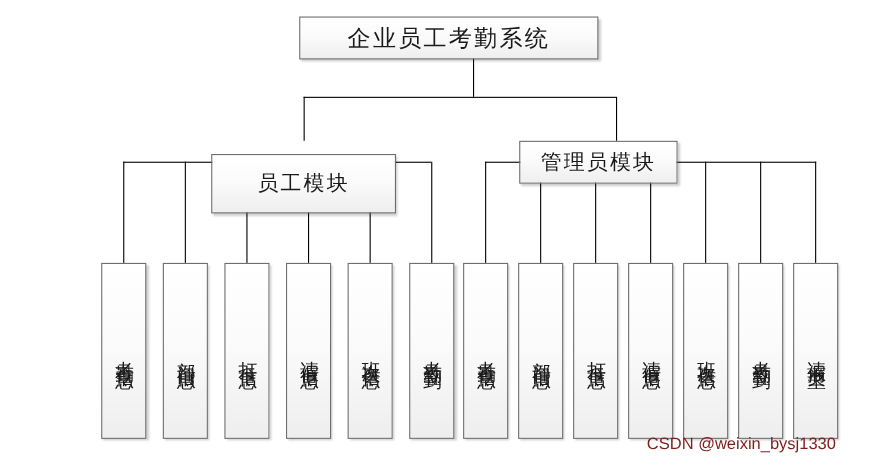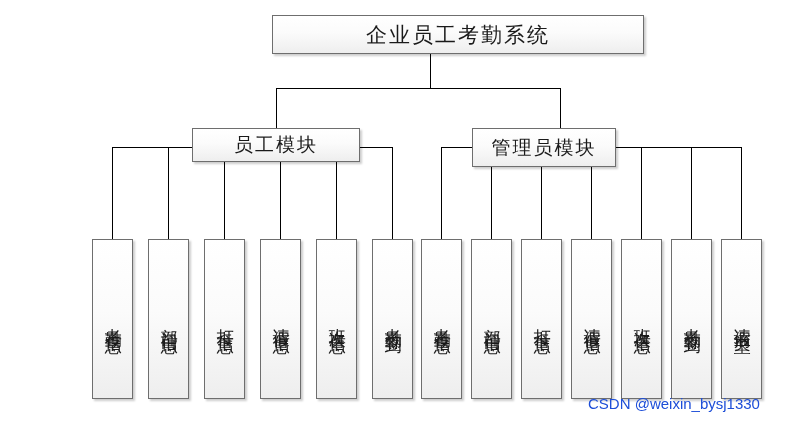--- a/index.html
+++ b/index.html
@@ -63,21 +63,21 @@
     z-index: 1;
   }
   .line.v { width: 1px; }
   .line.h { height: 1px; }
 
   
   .watermark {
     position: absolute;
     font-family: "Liberation Sans", sans-serif;
     font-size: 15px;
-    color: #1d4ed8;
+    color: #7f1d1d;
     white-space: nowrap;
     z-index: 5;
   }
 </style>
 </head>
 <body>
 
 <div id="diagram">
 
   <div class="line v" style="left:430px; top:53px; height:35px;"></div>
@@ -100,25 +100,25 @@
   <div class="line v" style="left:392px; top:147px; height:92px;"></div>
 
   <div class="line v" style="left:441px; top:147px; height:92px;"></div>
   <div class="line v" style="left:491px; top:147px; height:92px;"></div>
   <div class="line v" style="left:541px; top:147px; height:92px;"></div>
   <div class="line v" style="left:591px; top:147px; height:92px;"></div>
   <div class="line v" style="left:641px; top:147px; height:92px;"></div>
   <div class="line v" style="left:691px; top:147px; height:92px;"></div>
   <div class="line v" style="left:741px; top:147px; height:92px;"></div>
 
-  <div class="node root" style="left:272px; top:15px; width:372px; height:39px;">
+  <div class="node root" style="left:272px; top:15px; width:272px; height:39px;">
     <span>企业员工考勤系统</span>
   </div>
 
-  <div class="node module" style="left:192px; top:128px; width:168px; height:34px;">
+  <div class="node module" style="left:192px; top:140px; width:168px; height:54px;">
     <span>员工模块</span>
   </div>
 
   <div class="node module" style="left:472px; top:128px; width:144px; height:39px;">
     <span>管理员模块</span>
   </div>
 
   <div class="node leaf" style="left:92px; top:239px; width:41px; height:160px;">
     <span class="leaf-label">考勤信息</span>
   </div>

